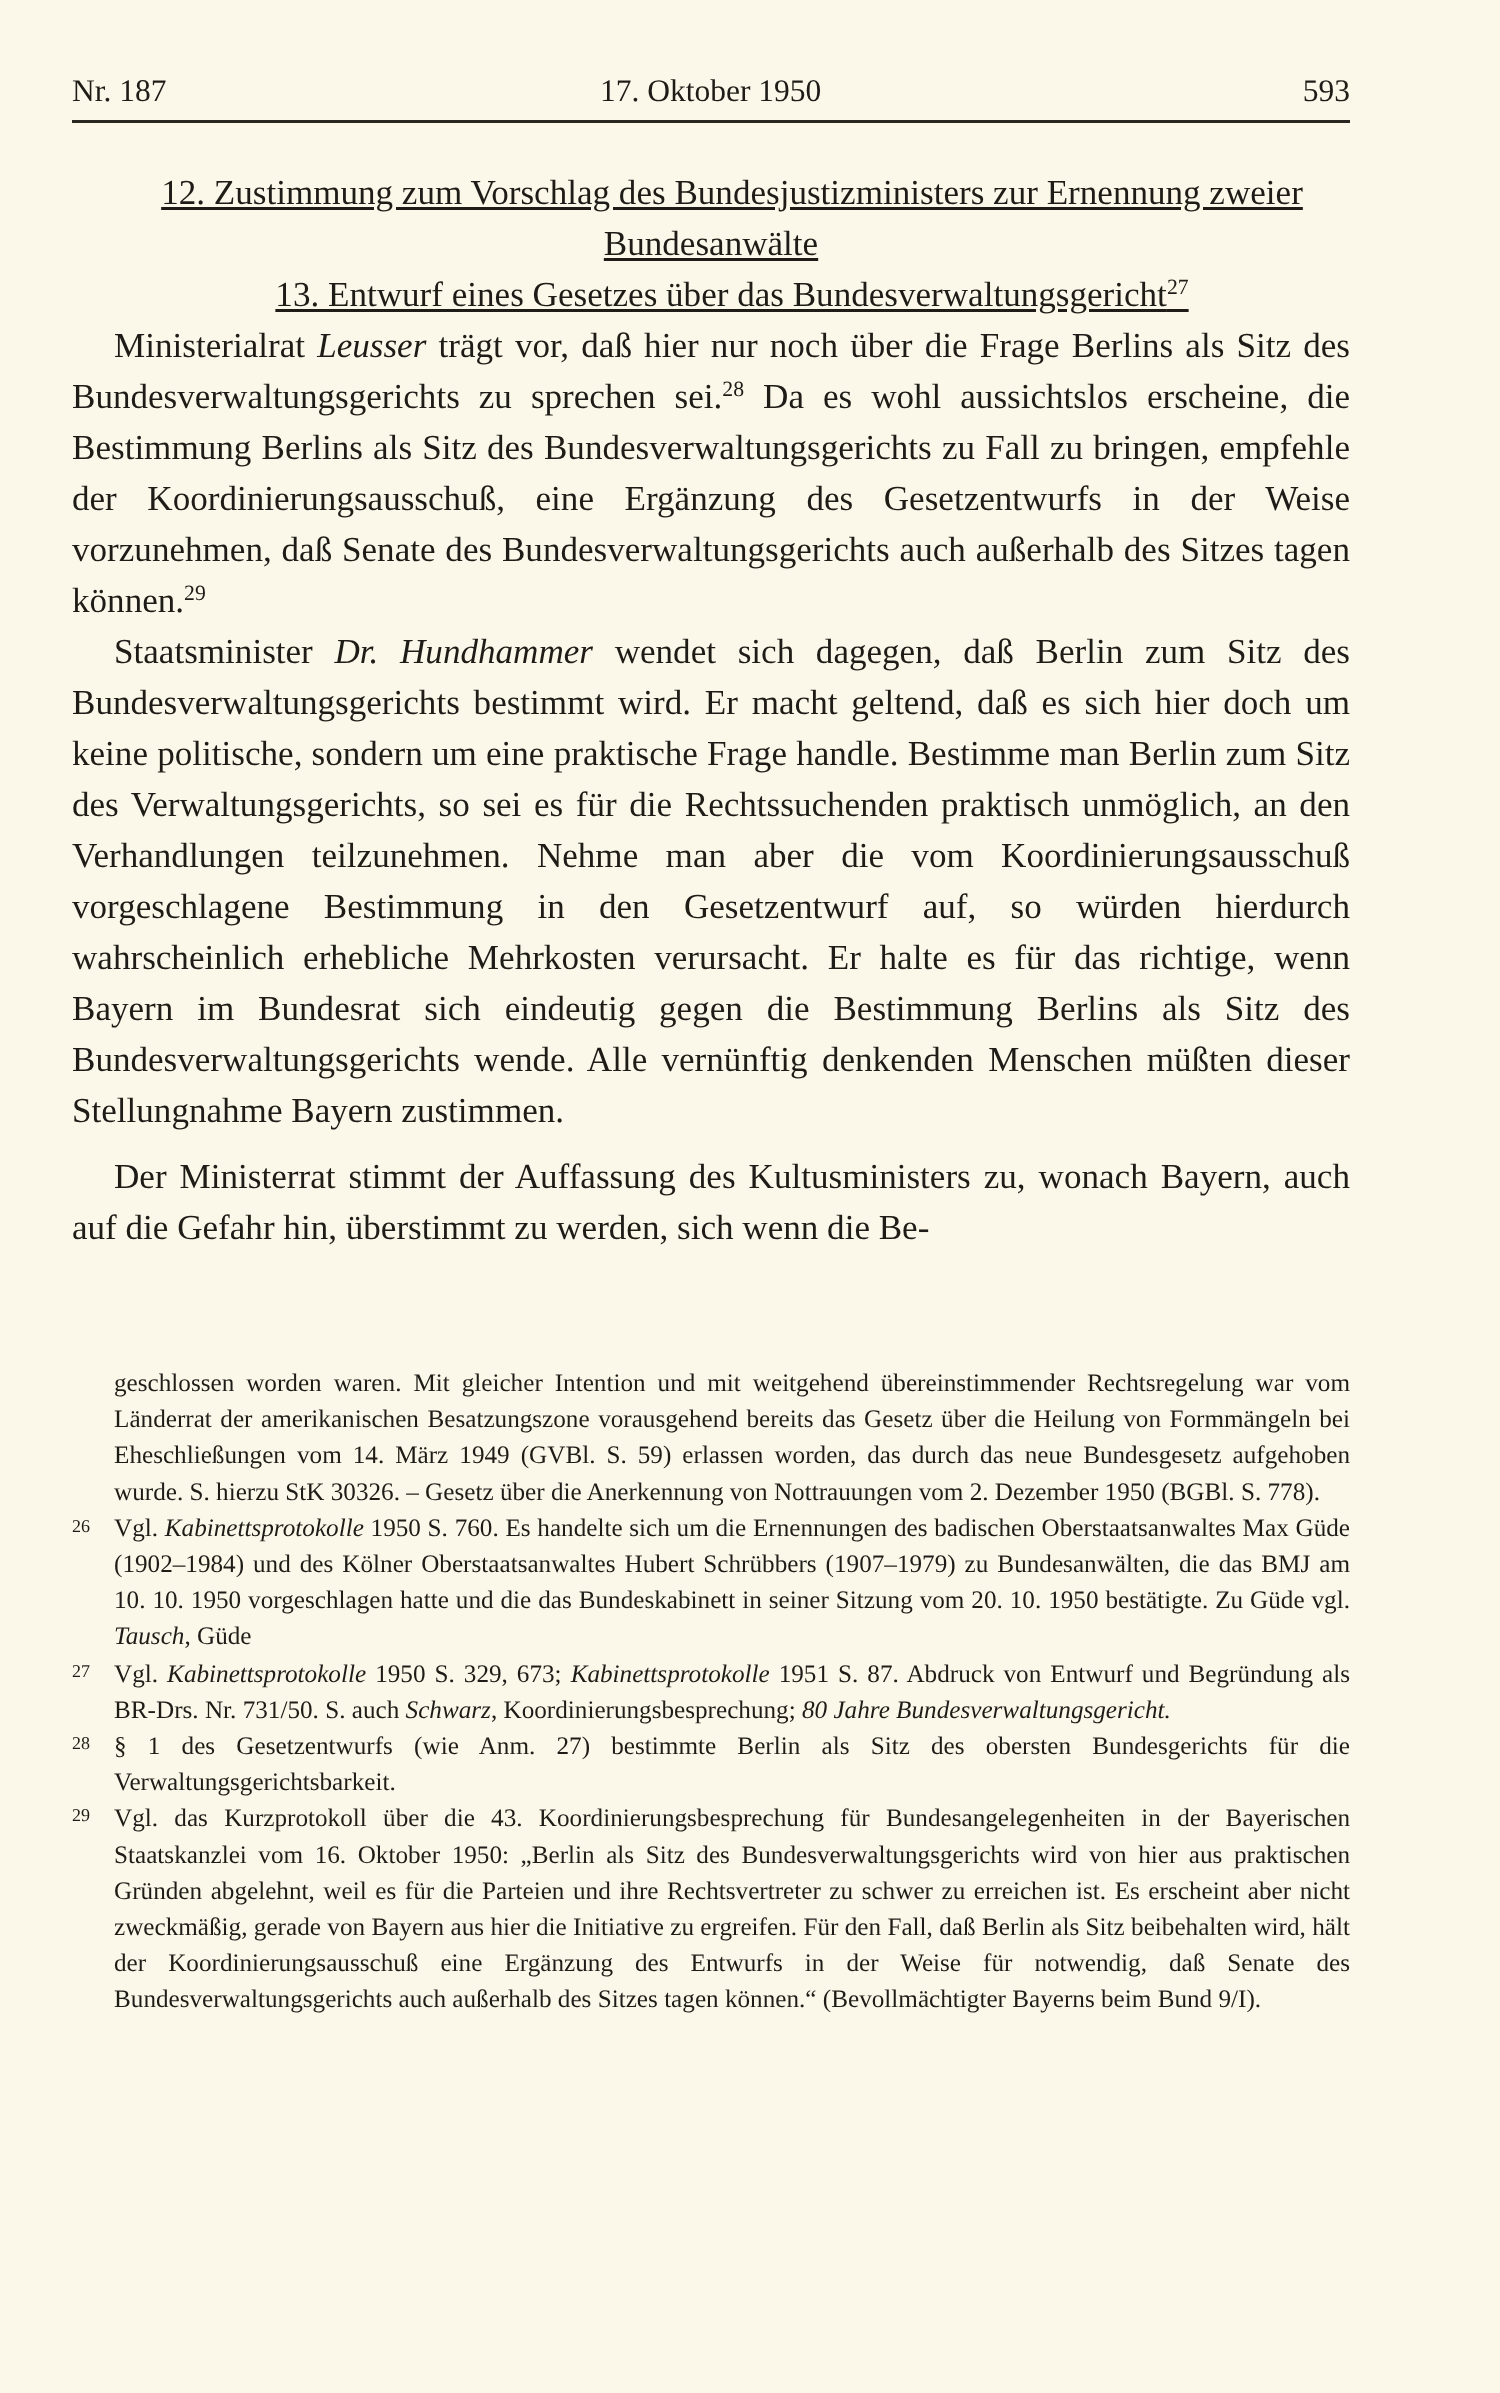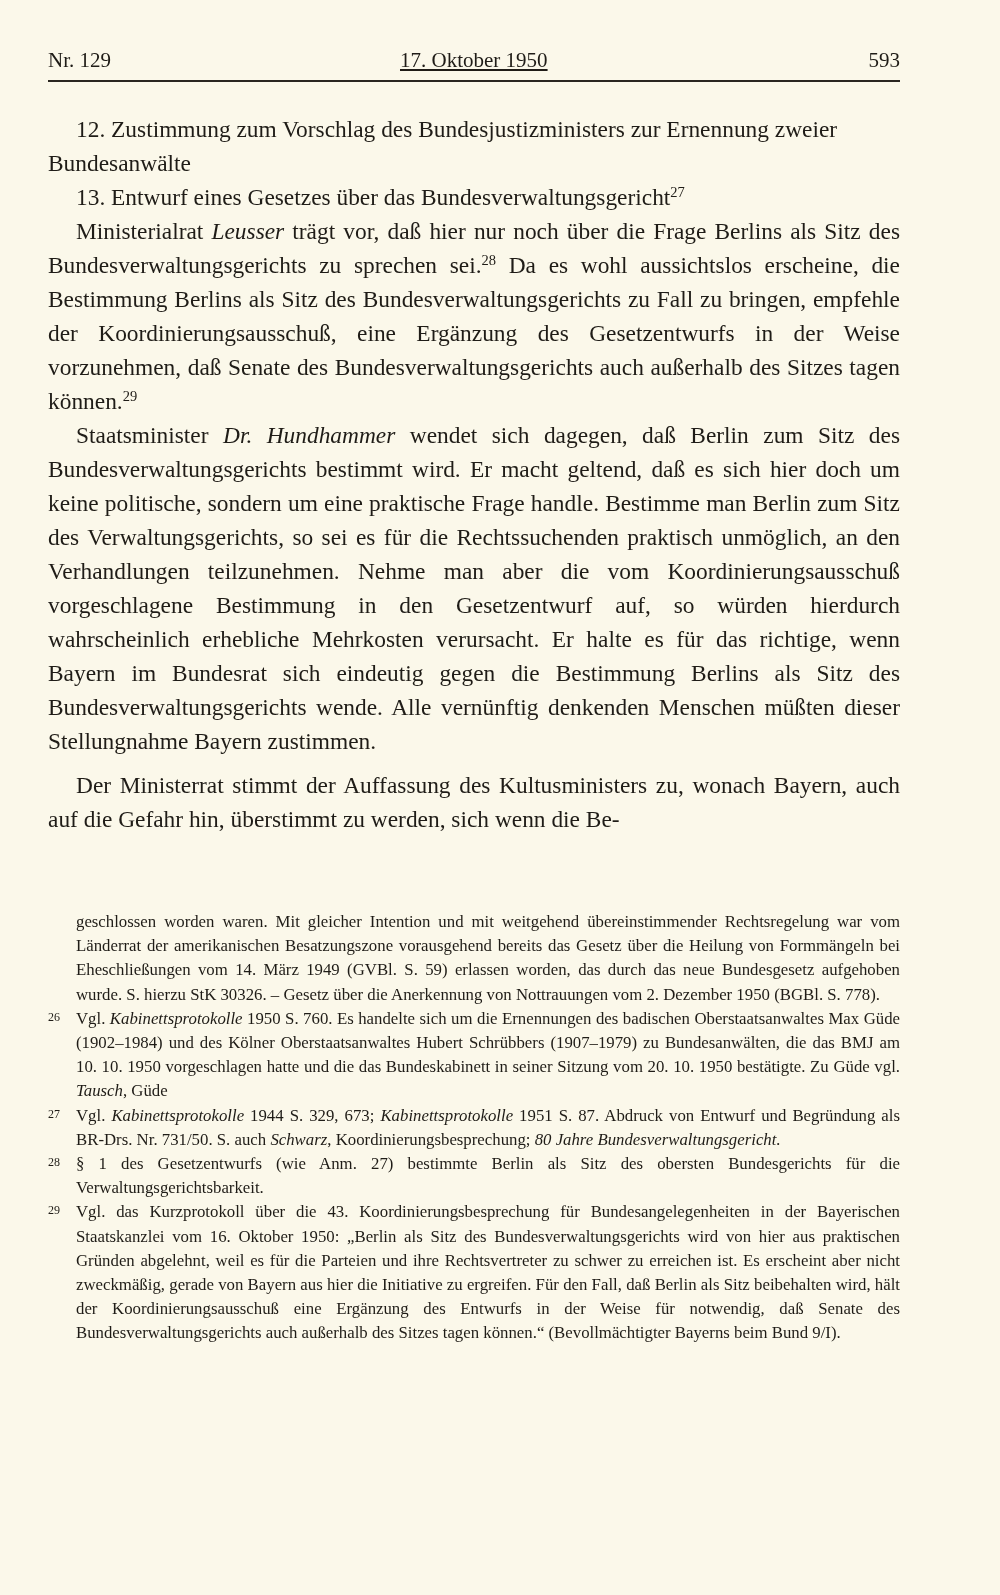--- a/index.html
+++ b/index.html
@@ -11,70 +11,70 @@
     position: relative;
     overflow: hidden;
   }
   .page { position: absolute; left: 48px; top: 0; width: 852px; }
   .running-head {
     position: absolute; top: 44px; left: 0; width: 852px; height: 30px;
     font-size: 21px;
   }
   .running-head span { position: absolute; top: 4px; }
   .rh-left { left: 0; }
-  .rh-center { left: 352px; text-decoration: underline; }
+  .rh-center { left: 352px; }
   .rh-right { right: 0; }
   .rule {
     position: absolute; top: 80px; left: 0; width: 852px; height: 2px;
     background: #2a2620;
   }
   .main {
     position: absolute; top: 112px; left: 0; width: 852px;
     font-size: 23.4px; line-height: 34px;
   }
   .main p { margin: 0; text-align: justify; text-indent: 28px; }
-  .main p.heading { text-align: left; }
+  .main p.heading { text-align: center; text-decoration: underline; }
   .main p.gap { margin-top: 10px; }
   sup { font-size: 62%; line-height: 0; vertical-align: 0.55em; }
   .footnotes {
     position: absolute; top: 910px; left: 28px; width: 824px;
     font-size: 16.8px; line-height: 24.2px;
   }
   .fn { position: relative; text-align: justify; margin: 0; }
   .fn .num {
     position: absolute; left: -28px; top: -2px; font-size: 12px;
   }
   .fn.cont { }
   i { }
 </style>
 </head>
 <body>
 
 <div class="page">
 
   <div class="running-head">
-    <span class="rh-left">Nr. 129</span>
+    <span class="rh-left">Nr. 187</span>
     <span class="rh-center">17. Oktober 1950</span>
     <span class="rh-right">593</span>
   </div>
   <div class="rule"></div>
 
   <div class="main">
     <p class="heading"><span>12. Zustimmung zum Vorschlag des Bundesjustizministers zur Ernennung zweier Bundesanwälte</span></p>
     <p class="heading"><span>13. Entwurf eines Gesetzes über das Bundesverwaltungsgericht</span><sup>27</sup></p>
     <p><span>Ministerialrat </span><i>Leusser</i><span> trägt vor, daß hier nur noch über die Frage Berlins als Sitz des Bundesverwaltungsgerichts zu sprechen sei.</span><sup>28</sup><span> Da es wohl aussichtslos erscheine, die Bestimmung Berlins als Sitz des Bundesverwaltungsgerichts zu Fall zu bringen, empfehle der Koordinierungsausschuß, eine Ergänzung des Gesetzentwurfs in der Weise vorzunehmen, daß Senate des Bundesverwaltungsgerichts auch außerhalb des Sitzes tagen können.</span><sup>29</sup></p>
     <p><span>Staatsminister </span><i>Dr. Hundhammer</i><span> wendet sich dagegen, daß Berlin zum Sitz des Bundesverwaltungsgerichts bestimmt wird. Er macht geltend, daß es sich hier doch um keine politische, sondern um eine praktische Frage handle. Bestimme man Berlin zum Sitz des Verwaltungsgerichts, so sei es für die Rechtssuchenden praktisch unmöglich, an den Verhandlungen teilzunehmen. Nehme man aber die vom Koordinierungsausschuß vorgeschlagene Bestimmung in den Gesetzentwurf auf, so würden hierdurch wahrscheinlich erhebliche Mehrkosten verursacht. Er halte es für das richtige, wenn Bayern im Bundesrat sich eindeutig gegen die Bestimmung Berlins als Sitz des Bundesverwaltungsgerichts wende. Alle vernünftig denkenden Menschen müßten dieser Stellungnahme Bayern zustimmen.</span></p>
     <p class="gap"><span>Der Ministerrat stimmt der Auffassung des Kultusministers zu, wonach Bayern, auch auf die Gefahr hin, überstimmt zu werden, sich wenn die Be-</span></p>
   </div>
 
   <div class="footnotes">
     <p class="fn cont">geschlossen worden waren. Mit gleicher Intention und mit weitgehend übereinstimmender Rechtsregelung war vom Länderrat der amerikanischen Besatzungszone vorausgehend bereits das Gesetz über die Heilung von Formmängeln bei Eheschließungen vom 14. März 1949 (GVBl. S. 59) erlassen worden, das durch das neue Bundesgesetz aufgehoben wurde. S. hierzu StK 30326. – Gesetz über die Anerkennung von Nottrauungen vom 2. Dezember 1950 (BGBl. S. 778).</p>
 
     <p class="fn"><span class="num">26</span><span>Vgl. </span><i>Kabinettsprotokolle</i><span> 1950 S. 760. Es handelte sich um die Ernennungen des badischen Oberstaatsanwaltes Max Güde (1902–1984) und des Kölner Oberstaatsanwaltes Hubert Schrübbers (1907–1979) zu Bundesanwälten, die das BMJ am 10. 10. 1950 vorgeschlagen hatte und die das Bundeskabinett in seiner Sitzung vom 20. 10. 1950 bestätigte. Zu Güde vgl. </span><i>Tausch</i><span>, Güde</span></p>
 
-    <p class="fn"><span class="num">27</span><span>Vgl. </span><i>Kabinettsprotokolle</i><span> 1944 S. 329, 673; </span><i>Kabinettsprotokolle</i><span> 1951 S. 87. Abdruck von Entwurf und Begründung als BR-Drs. Nr. 731/50. S. auch </span><i>Schwarz</i><span>, Koordinierungsbesprechung; </span><i>80 Jahre Bundesverwaltungsgericht.</i></p>
+    <p class="fn"><span class="num">27</span><span>Vgl. </span><i>Kabinettsprotokolle</i><span> 1950 S. 329, 673; </span><i>Kabinettsprotokolle</i><span> 1951 S. 87. Abdruck von Entwurf und Begründung als BR-Drs. Nr. 731/50. S. auch </span><i>Schwarz</i><span>, Koordinierungsbesprechung; </span><i>80 Jahre Bundesverwaltungsgericht.</i></p>
 
     <p class="fn"><span class="num">28</span><span>§ 1 des Gesetzentwurfs (wie Anm. 27) bestimmte Berlin als Sitz des obersten Bundesgerichts für die Verwaltungsgerichtsbarkeit.</span></p>
 
     <p class="fn"><span class="num">29</span><span>Vgl. das Kurzprotokoll über die 43. Koordinierungsbesprechung für Bundesangelegenheiten in der Bayerischen Staatskanzlei vom 16. Oktober 1950: „Berlin als Sitz des Bundesverwaltungsgerichts wird von hier aus praktischen Gründen abgelehnt, weil es für die Parteien und ihre Rechtsvertreter zu schwer zu erreichen ist. Es erscheint aber nicht zweckmäßig, gerade von Bayern aus hier die Initiative zu ergreifen. Für den Fall, daß Berlin als Sitz beibehalten wird, hält der Koordinierungsausschuß eine Ergänzung des Entwurfs in der Weise für notwendig, daß Senate des Bundesverwaltungsgerichts auch außerhalb des Sitzes tagen können.“ (Bevollmächtigter Bayerns beim Bund 9/I).</span></p>
   </div>
 
 </div>
 
 </body></html>

